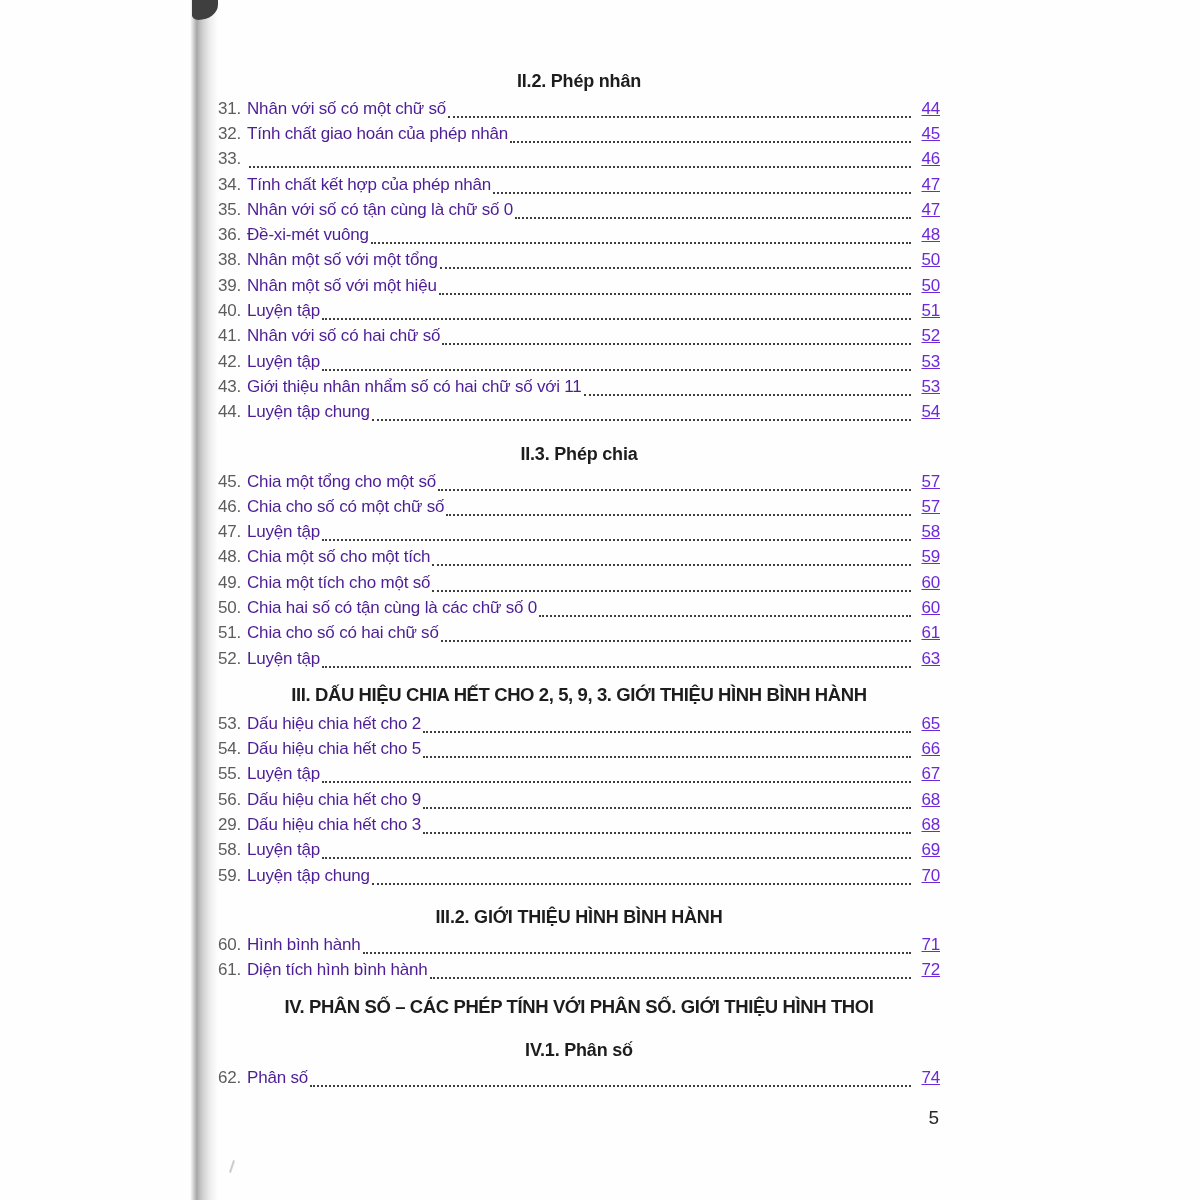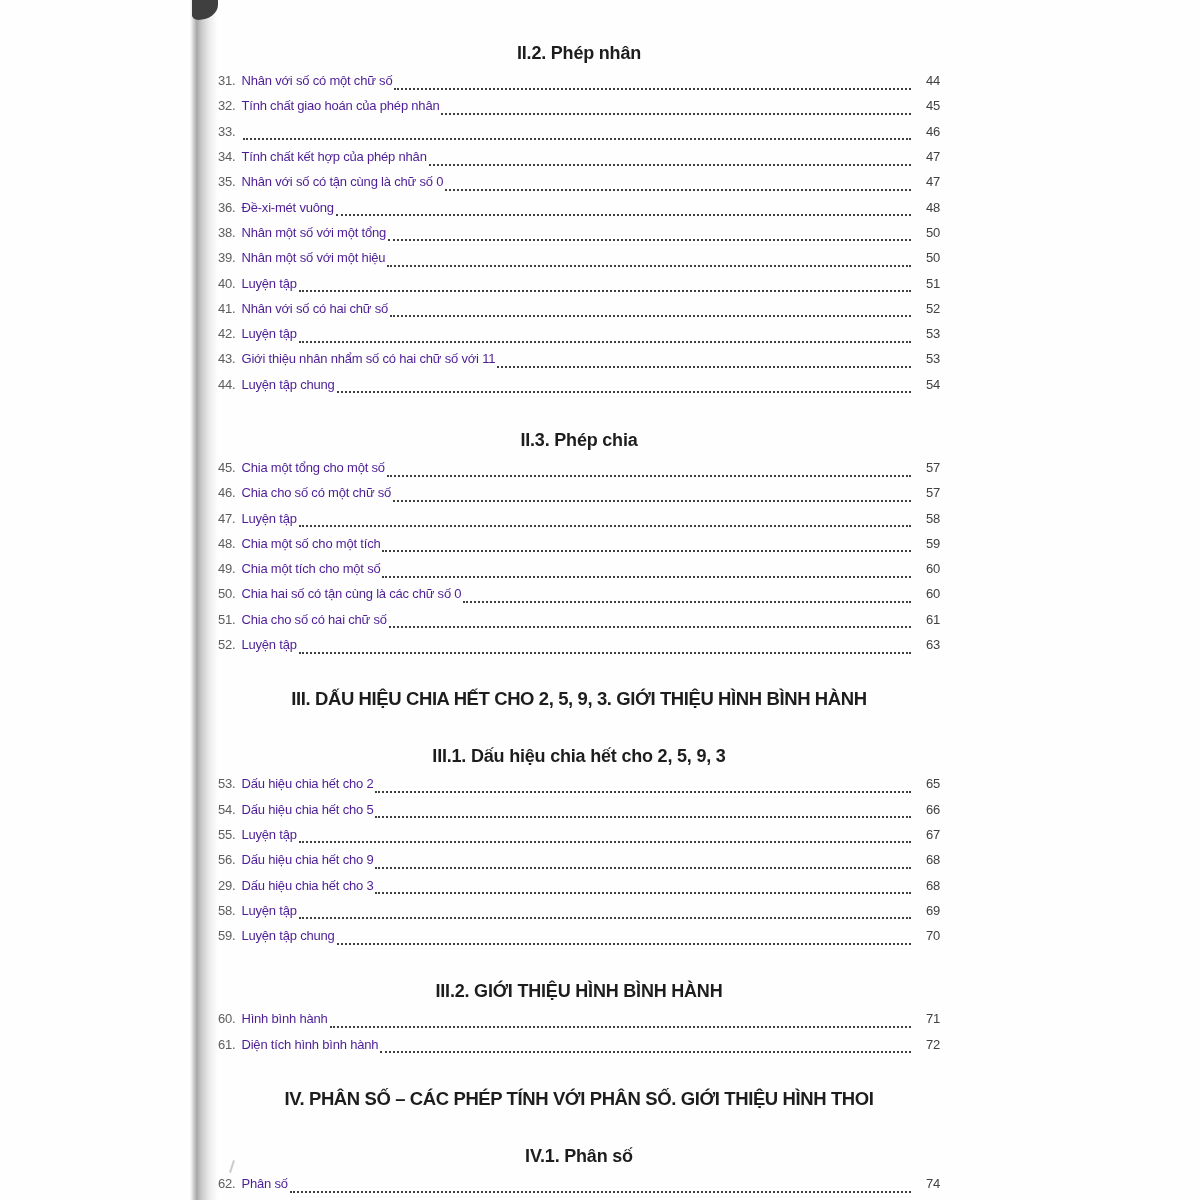--- a/index.html
+++ b/index.html
@@ -48,61 +48,62 @@
     width: 722px;
   }
   .heading {
     text-align: center;
     font-weight: bold;
     color: #1d1d1d;
   }
   .heading.sub {
     font-size: 18px;
     line-height: 26px;
-    margin-top: 30px;
+    margin-top: 16px;
     letter-spacing: -0.2px;
   }
   .heading.major {
     font-size: 18.5px;
     line-height: 28px;
-    margin-top: 28px;
+    margin-top: 10px;
     letter-spacing: -0.4px;
   }
   .heading.first {
-    margin-top: 40px;
+    margin-top: 68px;
   }
   .rows {
     margin-top: 2px;
   }
   .toc-row {
     display: flex;
     align-items: center;
     height: 25.3px;
-    font-size: 13px;
+    font-size: 17px;
     letter-spacing: -0.2px;
     white-space: nowrap;
   }
   .toc-num {
     color: #5d5d5d;
     margin-right: 6px;
   }
   .toc-title {
     color: #4c1d95;
   }
   .toc-leader {
     flex: 1;
     height: 16px;
     border-bottom: 2px dotted #3e3e3e;
     margin: 0 5px 0 2px;
     min-width: 10px;
   }
   .toc-page {
-    color: #404040;
+    color: #6d28d9;
     text-align: right;
     min-width: 24px;
+    text-decoration: underline;
   }
   .footer-page {
     text-align: right;
     font-size: 19px;
     color: #2a2a2a;
     margin-top: 17px;
     padding-right: 1px;
   }
 </style>
 </head>
@@ -239,21 +240,20 @@
             <span class="toc-page">61</span>
           </div>
           <div class="toc-row">
             <span class="toc-num">52.</span>
             <span class="toc-title">Luyện tập</span>
             <span class="toc-leader"></span>
             <span class="toc-page">63</span>
           </div>
         </div>
         <div class="heading major">III. DẤU HIỆU CHIA HẾT CHO 2, 5, 9, 3. GIỚI THIỆU HÌNH BÌNH HÀNH</div>
-        <div class="heading sub">III.1. Dấu hiệu chia hết cho 2, 5, 9, 3</div>
         <div class="rows">
           <div class="toc-row">
             <span class="toc-num">53.</span>
             <span class="toc-title">Dấu hiệu chia hết cho 2</span>
             <span class="toc-leader"></span>
             <span class="toc-page">65</span>
           </div>
           <div class="toc-row">
             <span class="toc-num">54.</span>
             <span class="toc-title">Dấu hiệu chia hết cho 5</span>

